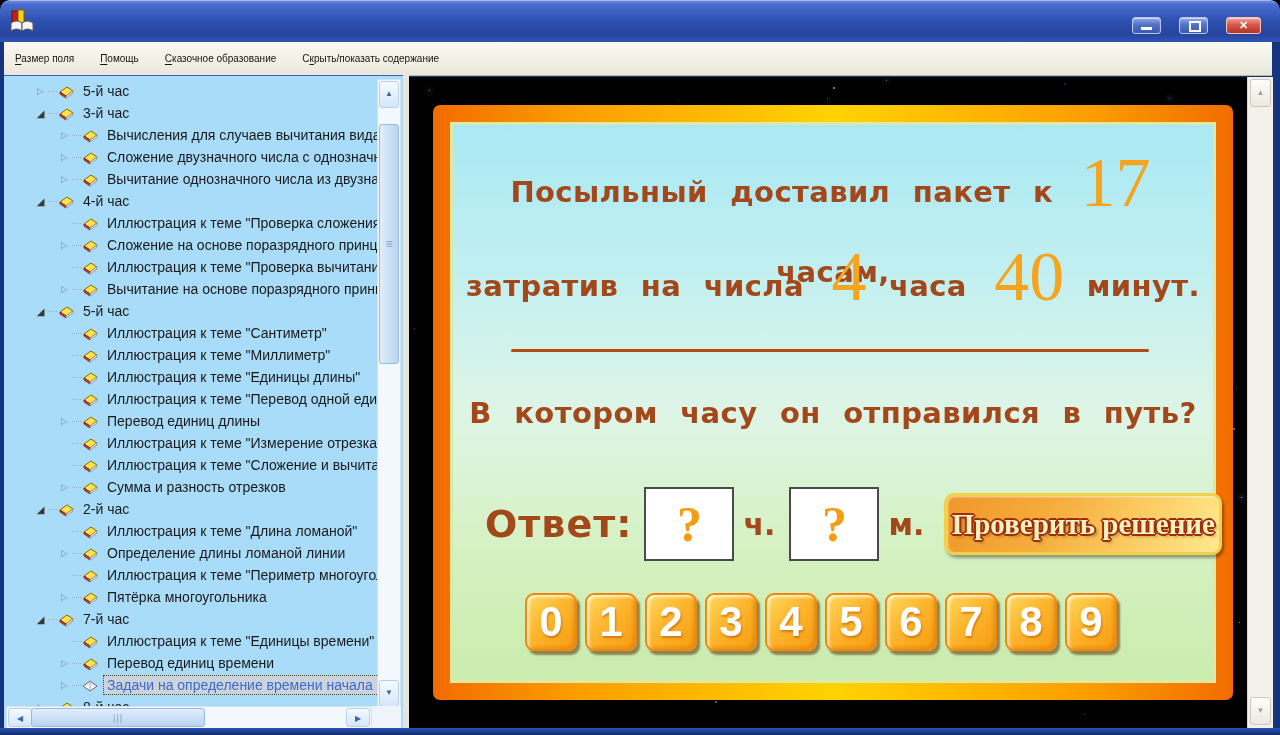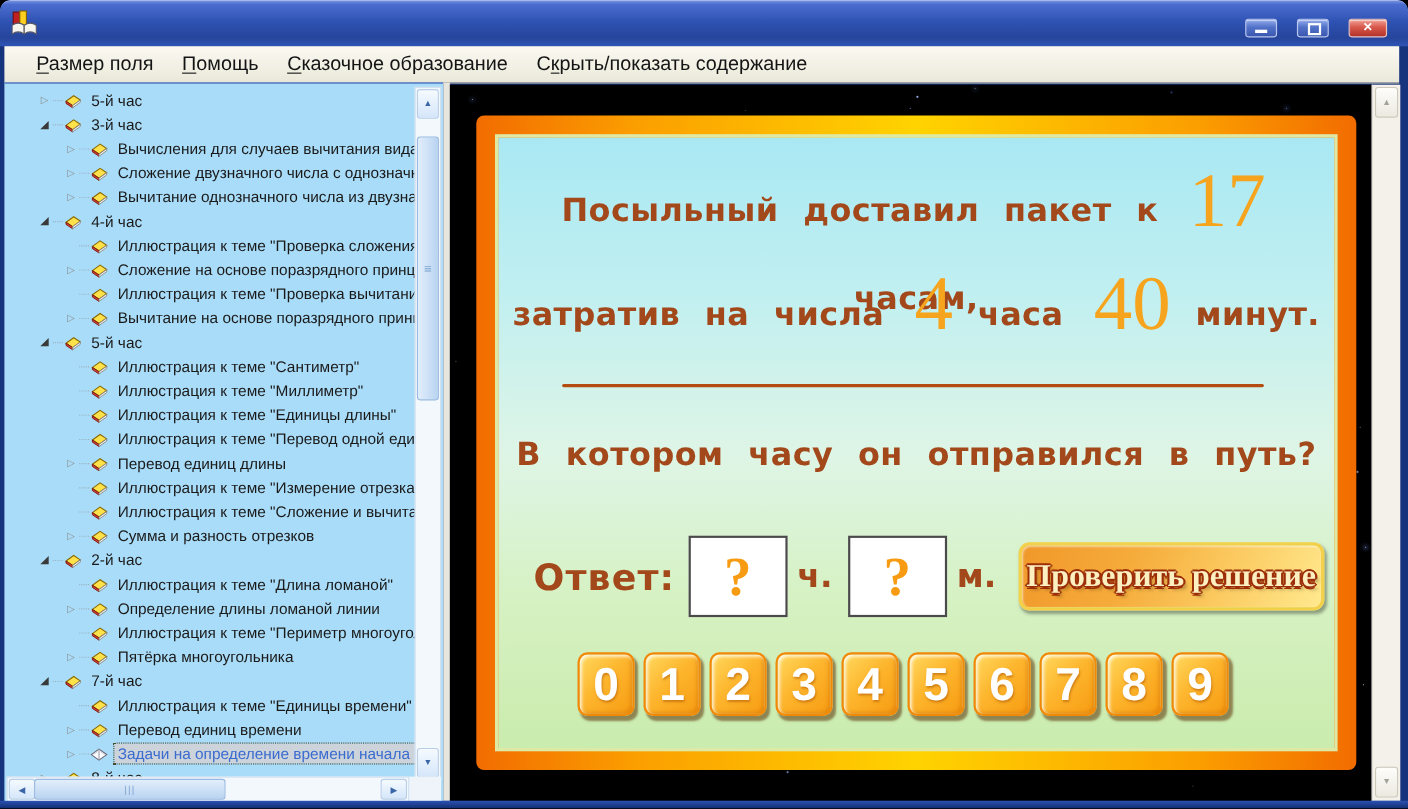--- a/index.html
+++ b/index.html
@@ -21,22 +21,22 @@
   .win-btn.close{width:33px;border-color:#f2c3ba;
     background:linear-gradient(180deg,#f2a095 0%,#d8584c 45%,#b23329 100%);}
   .glyph-min{position:absolute;left:8px;right:8px;bottom:3px;height:3px;background:#fff;}
   .glyph-max{position:absolute;left:9px;top:3px;width:8px;height:7px;border:2px solid #fff;}
   .glyph-close{position:absolute;inset:0;color:#fff;font-size:11px;font-weight:bold;
     text-align:center;line-height:14px;}
 
   
   .menubar{position:absolute;left:4px;right:8px;top:42px;height:33px;
     background:linear-gradient(180deg,#fbf9f1 0%,#f0eee1 70%,#e9e7d8 100%);
-    border-bottom:1px solid #bab6a6;display:flex;align-items:center;gap:8px;padding-left:20px;
-    font-size:18px;color:#141414;}
+    border-bottom:1px solid #bab6a6;display:flex;align-items:center;gap:8px;padding-left:2px;
+    font-size:10px;color:#141414;}
   .menu-item{padding:3px 9px;white-space:nowrap;}
   .menu-item u{text-underline-offset:2px;}
 
   
   .tree-panel{position:absolute;left:4px;top:75px;width:399px;height:653px;
     background:#a9dcf8;border-top:1px solid #4060b8;}
   .splitter{position:absolute;left:403px;top:75px;width:6px;height:653px;background:#e7e5dc;}
   .main-panel{position:absolute;left:409px;top:77px;width:838px;height:651px;background:#000;overflow:hidden;}
   .main-vscroll{position:absolute;left:1247px;top:77px;width:25px;height:651px;background:#f3f1ea;
     border-left:1px solid #dcd8cb;}
@@ -88,21 +88,21 @@
   .prob-line{position:absolute;left:0;right:0;text-align:center;color:#a3481a;font-weight:bold;
     font-size:29px;word-spacing:12px;letter-spacing:.4px;font-family:"DejaVu Sans",sans-serif;line-height:80px;height:80px;}
   .prob-line .seg-num{font-family:"Liberation Serif",serif;font-weight:normal;color:#f6a41d;
     font-size:70px;letter-spacing:0;word-spacing:0;padding:0 5px;vertical-align:-4px;}
   .line1{top:18px;}
   .line2{top:112px;}
   .divider{position:absolute;left:58px;top:224px;width:638px;height:3px;background:#b44b10;border-radius:2px;}
   .question{position:absolute;left:0;right:0;top:268px;text-align:center;color:#a3481a;font-weight:bold;
     font-size:29px;word-spacing:12px;letter-spacing:.4px;font-family:"DejaVu Sans",sans-serif;line-height:40px;}
   .answer-row{position:absolute;left:32px;top:360px;height:78px;display:flex;align-items:center;}
-  .answer-label{color:#a3481a;font-weight:bold;font-size:33px;font-family:"DejaVu Sans",sans-serif;
+  .answer-label{color:#a3481a;font-weight:bold;font-size:38px;font-family:"DejaVu Sans",sans-serif;
     letter-spacing:1px;margin-right:12px;}
   .answer-box{width:86px;height:70px;background:#fff;border:2px solid #4a4a4a;display:flex;
     align-items:center;justify-content:center;}
   .answer-box .qmark{color:#f79c12;font-family:"Liberation Serif",serif;font-weight:bold;font-size:50px;}
   .answer-unit{color:#a3481a;font-weight:bold;font-size:30px;font-family:"DejaVu Sans",sans-serif;
     margin:0 14px 0 9px;}
   .check-btn{margin-left:6px;width:278px;height:62px;border-radius:10px;border:3px solid #f3d04a;box-sizing:border-box;
     background:linear-gradient(115deg,#f0982a 0%,#f5ab3a 35%,#fbc85e 65%,#ffe98e 100%);
     box-shadow:2px 3px 3px rgba(0,0,0,.35), inset 1px 1px 2px rgba(255,255,255,.6);
     color:#fdf0c0;font-family:"Liberation Serif",serif;font-weight:bold;font-size:29px;

